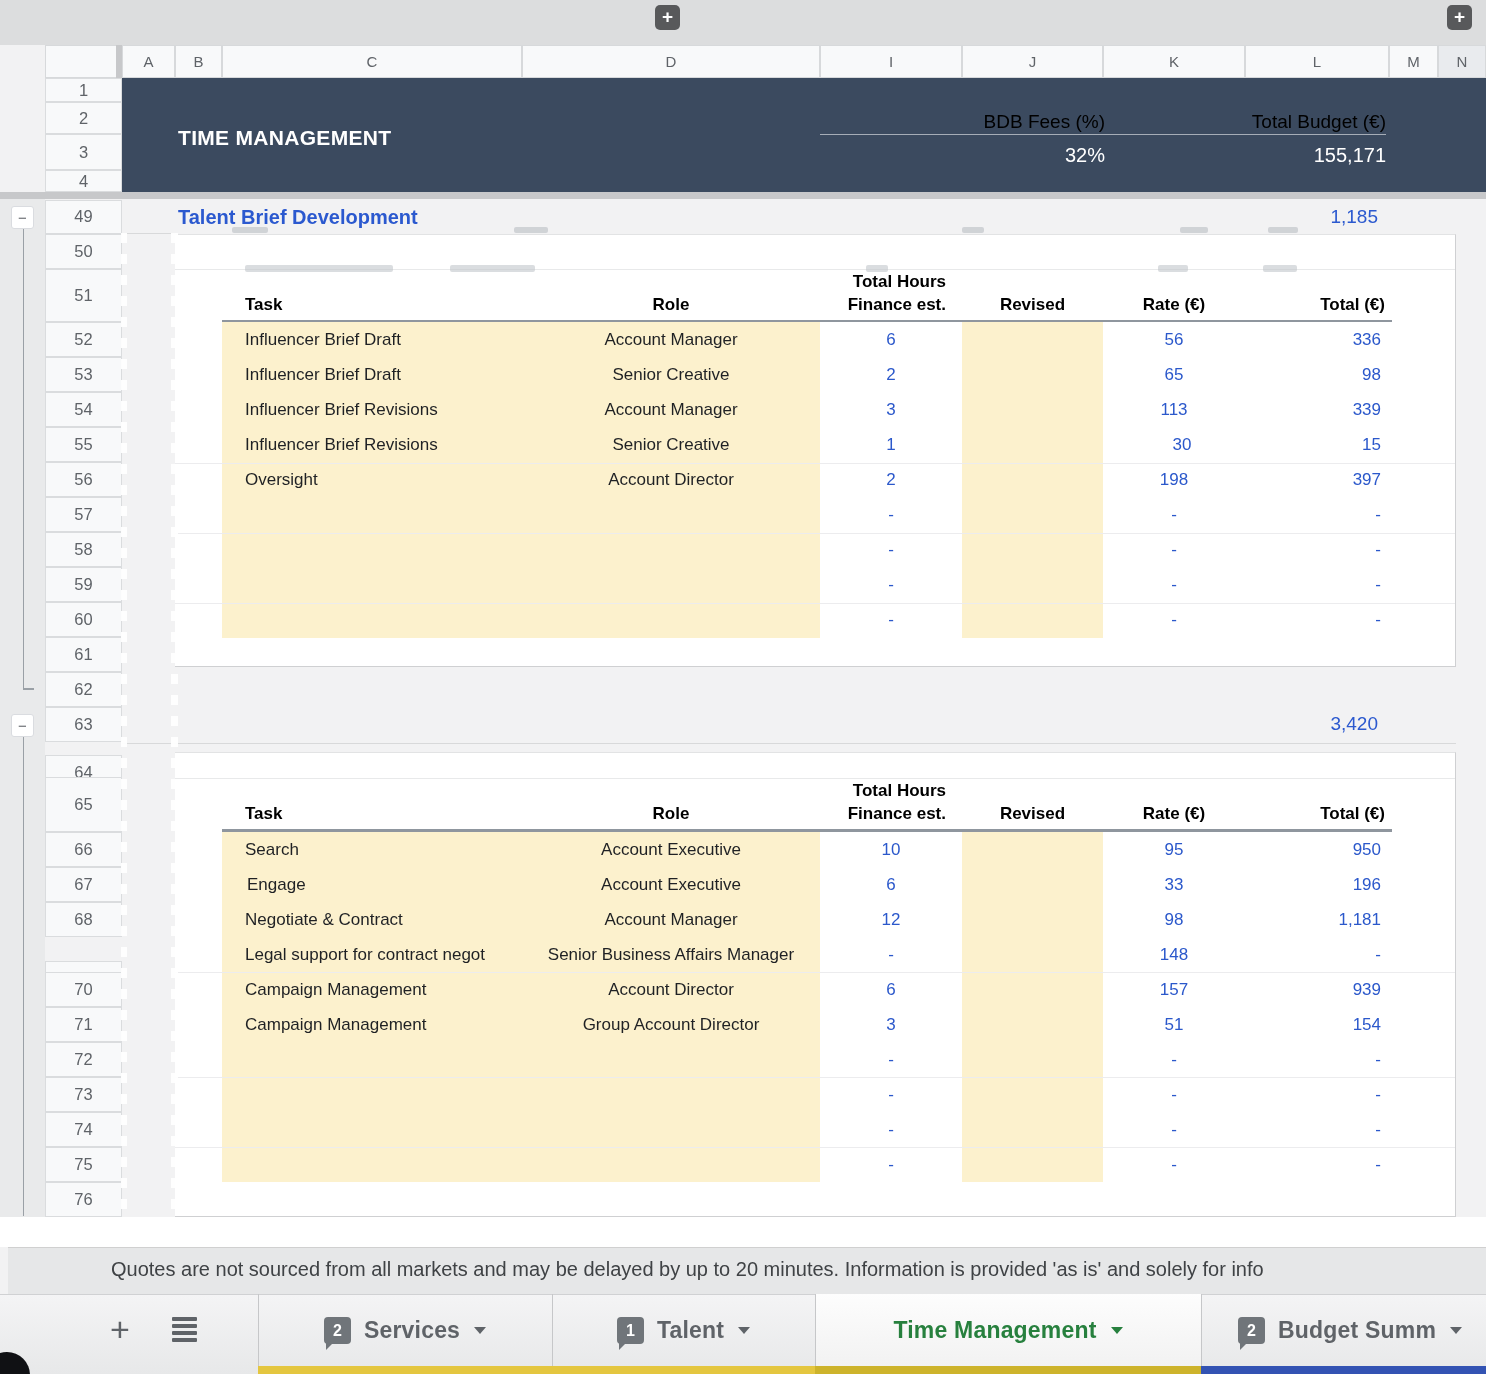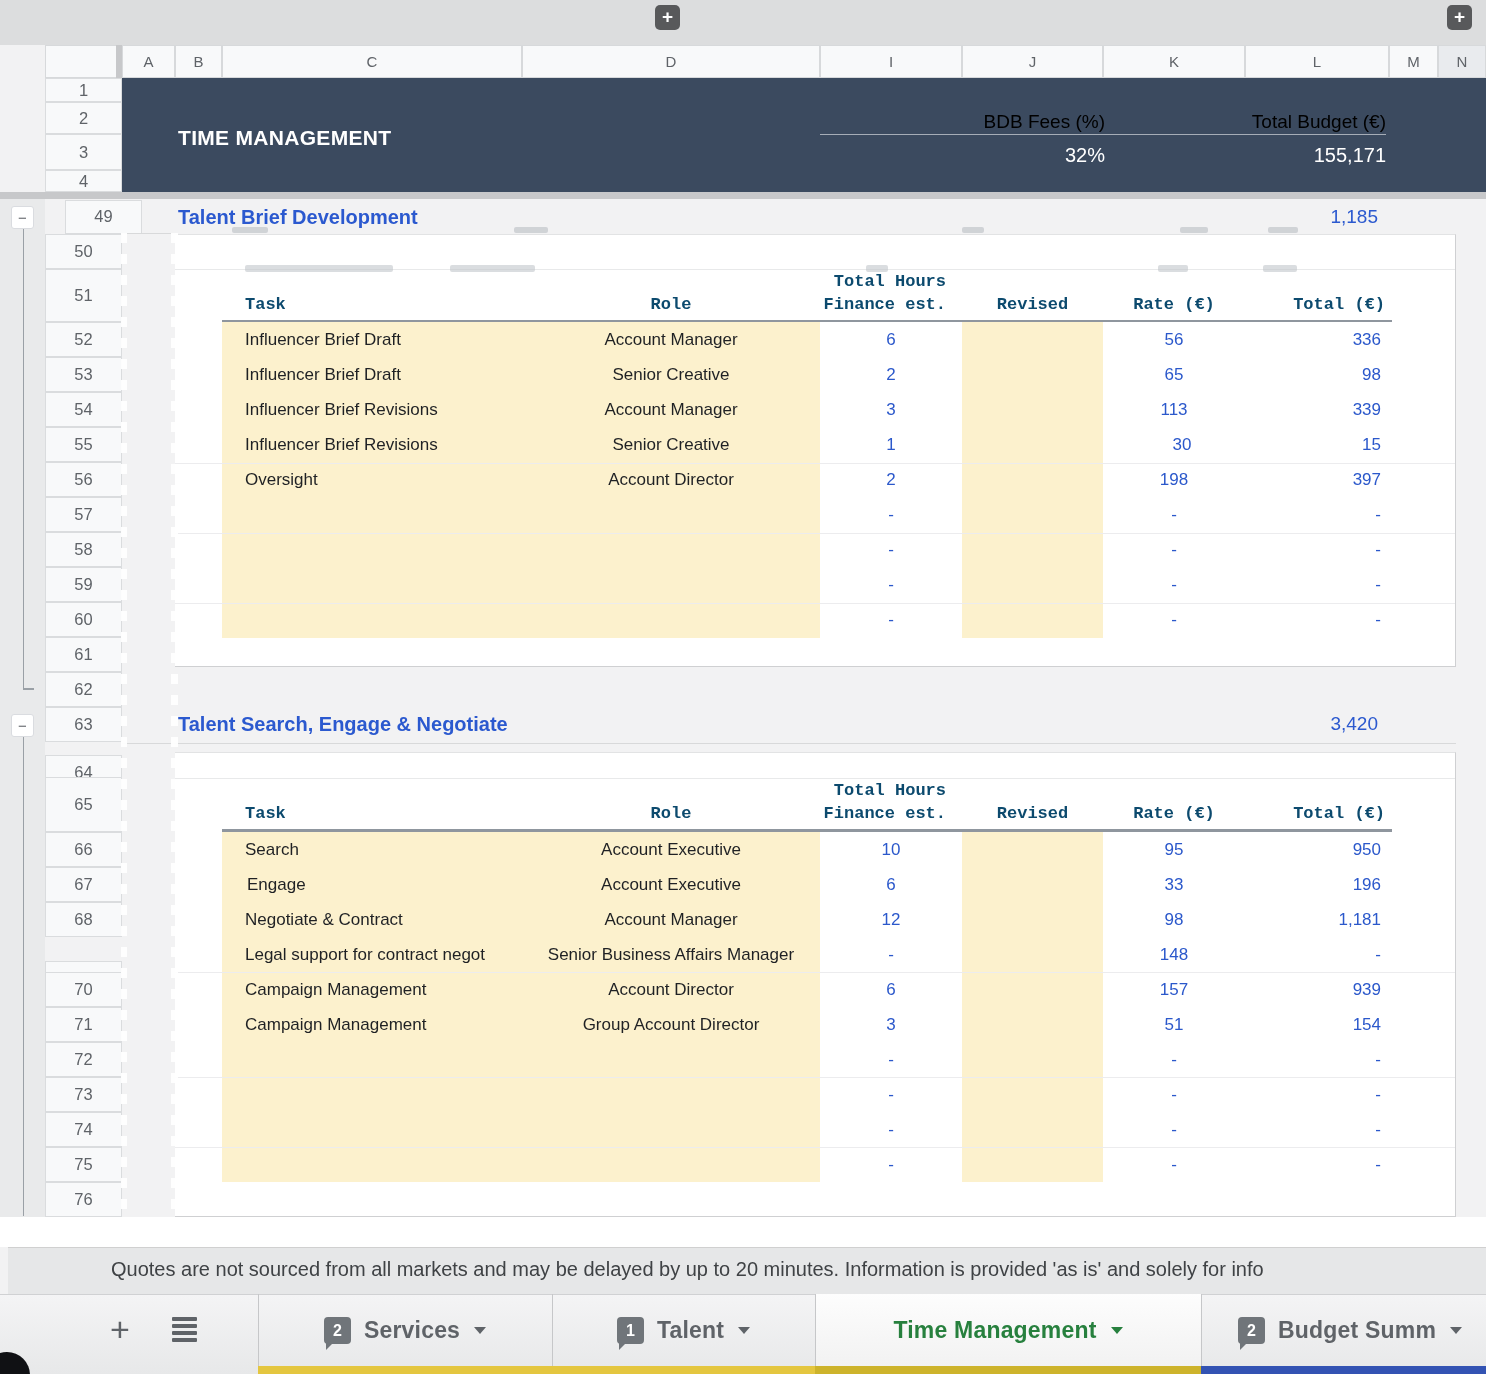--- a/index.html
+++ b/index.html
@@ -35,21 +35,21 @@
   
   .card{left:175px;width:1280px;background:#fff;border-top:1px solid #e2e3e4;border-right:1px solid #cfd0d2;border-bottom:1px solid #cfd0d2;}
   .beige{background:#fcf1cd;}
   .hline{height:1px;background:#e8e9ea;}
   .sepline{left:175px;width:1280px;height:1px;background:#ececee;}
   .thickline{left:222px;width:1170px;height:2.5px;background:#8f969e;}
   .gridline{height:1px;background:#d8d9da;}
   .sec-title{left:178px;height:28px;color:#2b59cf;font-size:20px;font-weight:bold;line-height:28px;white-space:nowrap;}
   .sec-total{left:1100px;width:278px;height:28px;color:#2b59cf;font-size:19px;line-height:28px;text-align:right;}
   .cell{font-size:17px;white-space:nowrap;overflow:hidden;}
-  .th{font-weight:bold;color:#0c4a6e;font-family:Liberation Mono, monospace;}
+  .th{font-weight:bold;color:#000000;}
   .c-left{text-align:left;} .c-center{text-align:center;} .c-right{text-align:right;}
   .blue{color:#2b58cb;} .dark{color:#1f2124;}
   .ghost{border-radius:2px;filter:blur(.4px);}
   .dashline{background-image:repeating-linear-gradient(to bottom,rgba(255,255,255,.95) 0 10px,rgba(255,255,255,0) 10px 21px);}
   
   .bottomwhite{left:0;top:1216.5px;width:1486px;height:30.5px;background:#fff;}
   .statusbar{left:8px;top:1247px;width:1486px;height:47px;background:#e6e7e8;border-top:1px solid #d0d0d0;box-sizing:border-box;}
   .statusbar span{position:absolute;left:103px;top:10px;font-size:20px;color:#3f4245;white-space:nowrap;}
   .tabbar{left:0;top:1294px;width:1486px;height:80px;background:linear-gradient(180deg,#f4f4f5,#e7e8e9);border-top:1px solid #d0d1d3;box-sizing:border-box;}
   .tab{top:1294px;height:72px;display:flex;align-items:center;justify-content:center;cursor:pointer;}
@@ -105,21 +105,21 @@
   <div class="abs groupelbow" style="top:688px;"></div>
   <div class="abs groupline" style="top:737px;height:479px;"></div>
   <div class="abs groupbtn" style="top:206px;">−</div>
   <div class="abs groupbtn" style="top:714px;">−</div>
 
   <div id="rowheaders">
       <div class="abs rowcell" style="top: 78px; height: 24px; line-height: 22px;">1</div>
       <div class="abs rowcell" style="top: 102px; height: 32px; line-height: 30px;">2</div>
       <div class="abs rowcell" style="top: 134px; height: 36px; line-height: 34px;">3</div>
       <div class="abs rowcell" style="top: 170px; height: 22px; line-height: 20px;">4</div>
-      <div class="abs rowcell" style="top: 200px; height: 33.5px; line-height: 31.5px; margin-left: 20px;">49</div>
+      <div class="abs rowcell" style="top: 200px; height: 33.5px; line-height: 31.5px;">49</div>
       <div class="abs rowcell" style="top: 233.5px; height: 35px; line-height: 33px;">50</div>
       <div class="abs rowcell" style="top: 268.5px; height: 53.5px; line-height: 51.5px;">51</div>
       <div class="abs rowcell" style="top: 322px; height: 35px; line-height: 33px;">52</div>
       <div class="abs rowcell" style="top: 357px; height: 35px; line-height: 33px;">53</div>
       <div class="abs rowcell" style="top: 392px; height: 35px; line-height: 33px;">54</div>
       <div class="abs rowcell" style="top: 427px; height: 35px; line-height: 33px;">55</div>
       <div class="abs rowcell" style="top: 462px; height: 35px; line-height: 33px;">56</div>
       <div class="abs rowcell" style="top: 497px; height: 35px; line-height: 33px;">57</div>
       <div class="abs rowcell" style="top: 532px; height: 35px; line-height: 33px;">58</div>
       <div class="abs rowcell" style="top: 567px; height: 35px; line-height: 33px;">59</div>
@@ -137,21 +137,20 @@
       <div class="abs rowcell" style="top: 1006.5px; height: 35px; line-height: 33px;">71</div>
       <div class="abs rowcell" style="top: 1041.5px; height: 35px; line-height: 33px;">72</div>
       <div class="abs rowcell" style="top: 1076.5px; height: 35px; line-height: 33px;">73</div>
       <div class="abs rowcell" style="top: 1111.5px; height: 35px; line-height: 33px;">74</div>
       <div class="abs rowcell" style="top: 1146.5px; height: 35px; line-height: 33px;">75</div>
       <div class="abs rowcell" style="top: 1181.5px; height: 35px; line-height: 33px;">76</div>
     </div>
 
   <div class="abs sec-title" style="top:203px;">Talent Brief Development</div>
   <div class="abs sec-total" style="top:203px;">1,185</div>
-  <div class="abs sec-title" style="top:710px;">Talent Search, Engage &amp; Negotiate</div>
   <div class="abs sec-total" style="top:710px;">3,420</div>
 
   <div class="abs card" style="top:233.5px;height:431.5px;"></div>
   <div class="abs card" style="top:752px;height:463px;"></div>
   <div class="abs gridline" style="left:122px;top:233px;width:53px;"></div>
   <div class="abs gridline" style="left:122px;top:742.5px;width:1334px;"></div>
   <div id="content">
       <div class="abs hline" style="left: 175px; top: 268.5px; width: 1280px;"></div>
       <div class="abs beige" style="left: 222px; top: 322px; width: 598px; height: 315.5px;"></div>
       <div class="abs beige" style="left: 962px; top: 322px; width: 141px; height: 315.5px;"></div>

